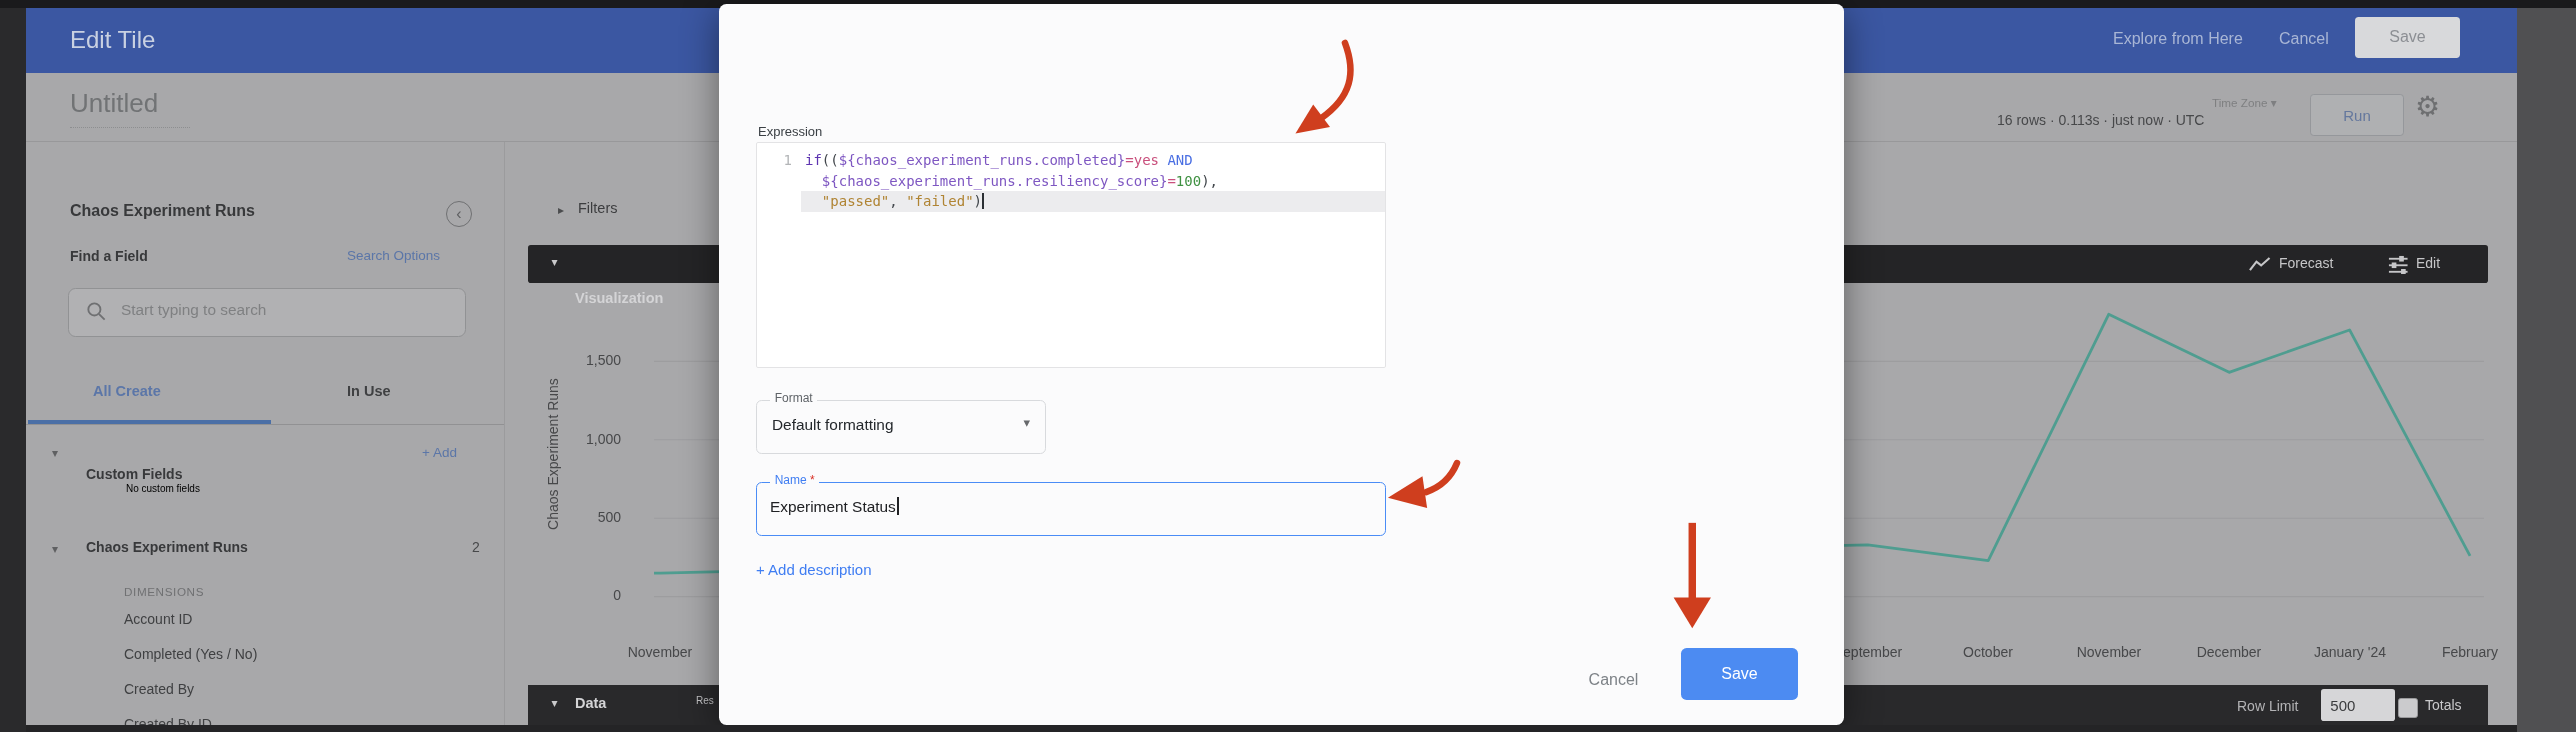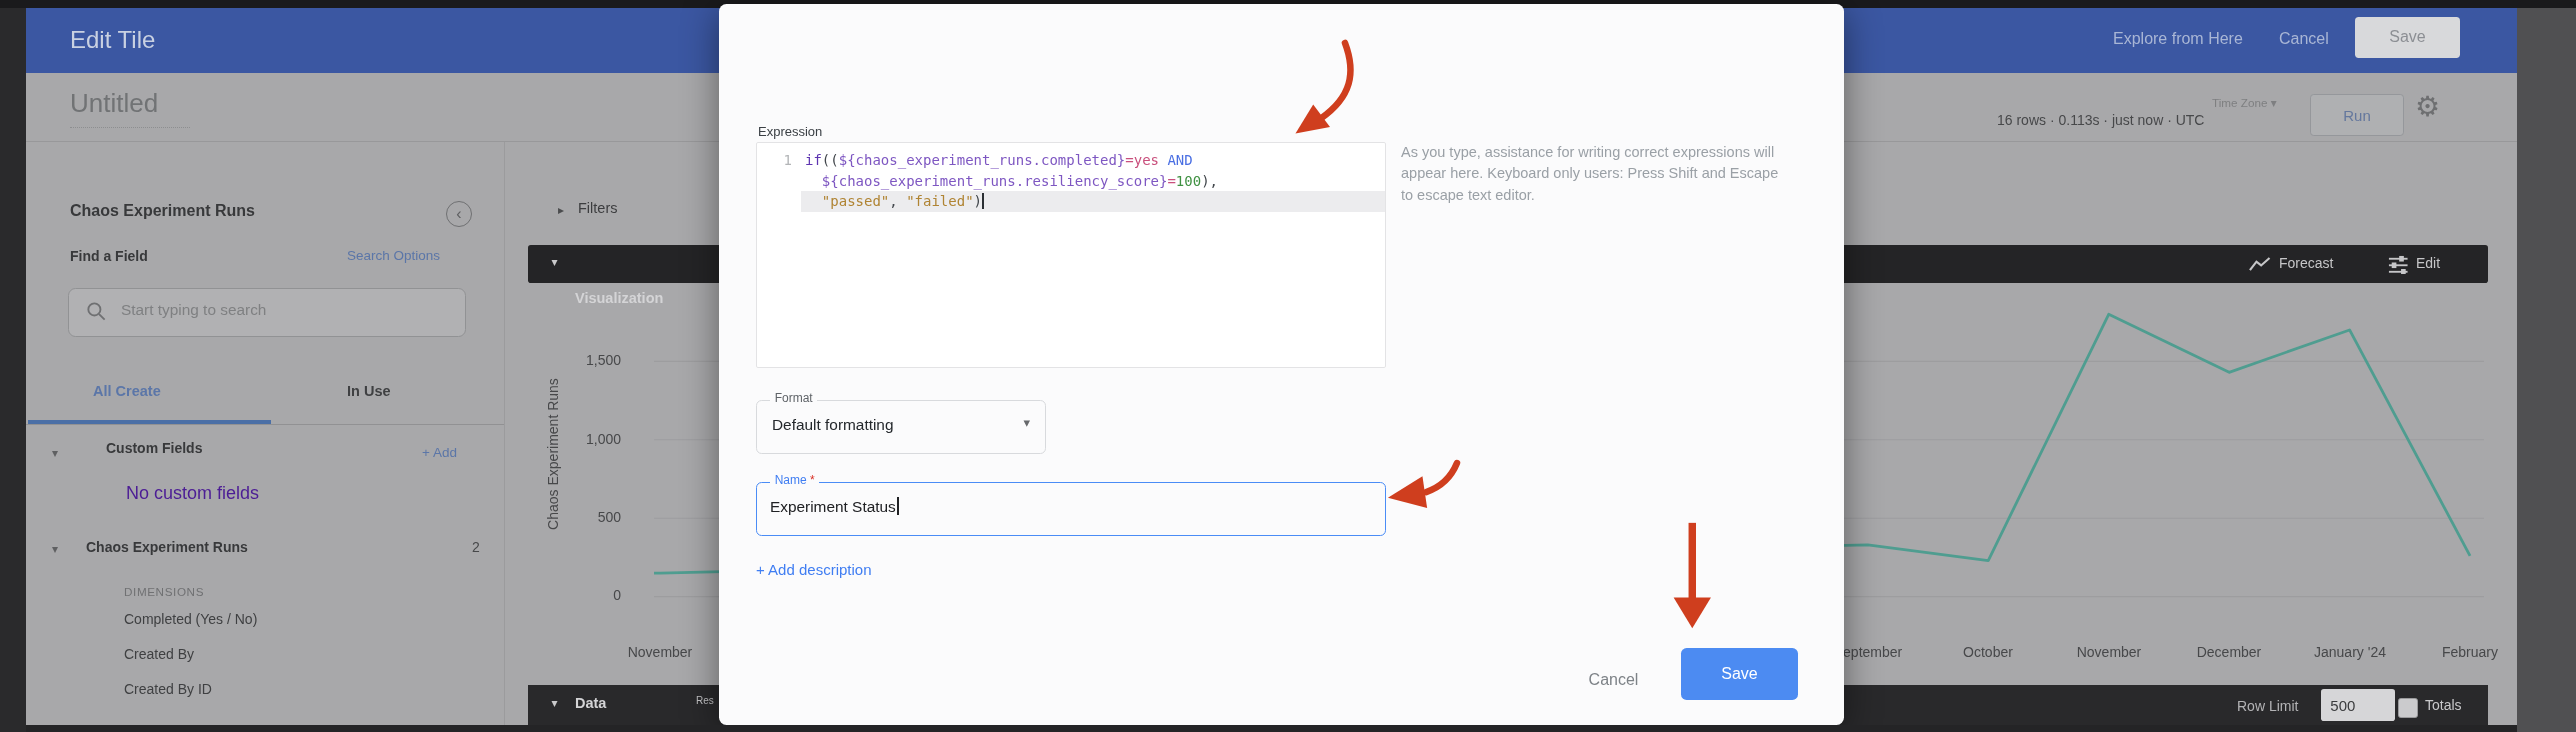--- a/index.html
+++ b/index.html
@@ -37,21 +37,21 @@
   .search-box{left:68px;top:288px;width:396px;height:47px;background:#b1b1b3;border:0.9px solid #919294;border-radius:7.5px;}
   .search-ph{left:121px;top:301px;font-size:15.4px;color:#7f8082;}
   .search-ico{left:86px;top:301px;}
   .tab-all{left:93px;top:383px;font-size:14.5px;color:#5b76a8;font-weight:bold;}
   .tab-inuse{left:347px;top:383px;font-size:14.5px;color:#3f4042;font-weight:bold;}
   .tab-underline{left:28px;top:420px;width:243px;height:3.7px;background:#4b6fa6;}
   .tab-hairline{left:26px;top:424px;width:478px;height:0.9px;background:#919193;}
   .chev{color:#5f6062;font-size:12px;}
   .row-label{font-size:14px;font-weight:bold;color:#38393b;}
   .add-link{left:422px;top:445px;font-size:13.5px;color:#5b76a8;}
-  .muted{color:#4c1d95;font-size:18px;}
+  .muted{color:#000000;font-size:10px;}
   .dim-head{left:124px;top:585px;font-size:11.7px;color:#707173;letter-spacing:0.6px;}
   #sidebar-fields{left:124px;top:602px;width:355px;}
   .side-field{height:35px;line-height:35px;font-size:14px;color:#3f4042;}
   
   .filters-tri{left:558px;top:203px;font-size:12px;color:#4b4c4e;}
   .filters-label{left:578px;top:200px;font-size:14.5px;color:#3c3d3f;font-weight:500;}
   .bar{background:#242426;border-radius:2.8px;z-index:1;}
   .viz-bar{left:528px;top:245px;width:1960px;height:38px;}
   .bar-chev{color:#c9c9cb;font-size:12px;}
   .bar-title{font-size:14.5px;font-weight:bold;color:#d4d4d6;}
@@ -157,29 +157,30 @@
     <circle cx="9" cy="9" r="6.5" fill="none" stroke="#6f7072" stroke-width="2"></circle>
     <line x1="14" y1="14" x2="20" y2="20" stroke="#6f7072" stroke-width="2"></line>
   </svg>
   <div class="abs search-ph">Start typing to search</div>
   <div class="abs tab-all clickable">All Create</div>
   <div class="abs tab-inuse clickable">In Use</div>
   <div class="abs tab-underline"></div>
   <div class="abs tab-hairline"></div>
 
   <div class="abs chev" style="left:52px;top:446px;">▾</div>
-  <div class="abs row-label clickable" style="left:86px;top:440px;margin-left:20px;">Custom Fields</div>
+  <div class="abs row-label clickable" style="left:86px;top:466px;">Custom Fields</div>
   <div class="abs add-link clickable">+ Add</div>
   <div class="abs muted" style="left:126px;top:483px;">No custom fields</div>
 
   <div class="abs chev" style="left:52px;top:542px;">▾</div>
   <div class="abs row-label clickable" style="left:86px;top:539px;">Chaos Experiment Runs</div>
   <div class="abs" style="left:472px;top:539px;font-size:14px;color:#47484a;">2</div>
   <div class="abs dim-head">DIMENSIONS</div>
   <div class="abs" id="sidebar-fields">
+      <div class="side-field clickable">Account ID</div>
       <div class="side-field clickable">Completed (Yes / No)</div>
       <div class="side-field clickable">Created By</div>
       <div class="side-field clickable">Created By ID</div>
     </div>
 
   <div class="abs filters-tri">▸</div>
   <div class="abs filters-label clickable">Filters</div>
 
   <div class="abs bar viz-bar">
     <span class="bar-chev" style="position:absolute;left:23.4px;top:10.3px;">▾</span>
@@ -209,21 +210,20 @@
   <div class="abs totals-box clickable"></div>
   <div class="abs totals-label">Totals</div>
 
   <div class="abs modal">
     <div class="abs expr-label">Expression</div>
     <div class="abs editor" id="code-lines">
         <div class="code-row"><span class="ln">1</span><span class="code-cell"><span class="tok-kw">if</span><span class="tok-pln">((</span><span class="tok-var">${chaos_experiment_runs.completed}</span><span class="tok-op">=yes</span><span class="tok-pln"> </span><span class="tok-bool">AND</span></span></div>
         <div class="code-row"><span class="ln"></span><span class="code-cell"><span class="tok-pln">  </span><span class="tok-var">${chaos_experiment_runs.resiliency_score}</span><span class="tok-op">=</span><span class="tok-num">100</span><span class="tok-pln">),</span></span></div>
         <div class="code-row active"><span class="ln"></span><span class="code-cell"><span class="tok-pln">  </span><span class="tok-str">"passed"</span><span class="tok-pln">, </span><span class="tok-str">"failed"</span><span class="tok-pln">)</span><span class="caret"></span></span></div>
       </div>
-    <div class="abs help">As you type, assistance for writing correct expressions will appear here. Keyboard only users: Press Shift and Escape to escape text editor.</div>
 
     <div class="abs field-box format-box clickable">
       <span class="float-label">Format</span>
       <span class="abs fmt-value">Default formatting</span>
       <span class="abs fmt-caret">▾</span>
     </div>
 
     <div class="abs field-box name-box clickable">
       <span class="float-label"><span class="name-label">Name</span> <span class="req">*</span></span>
       <span class="abs name-value"><span>Experiment Status</span><span class="name-caret"></span></span>

